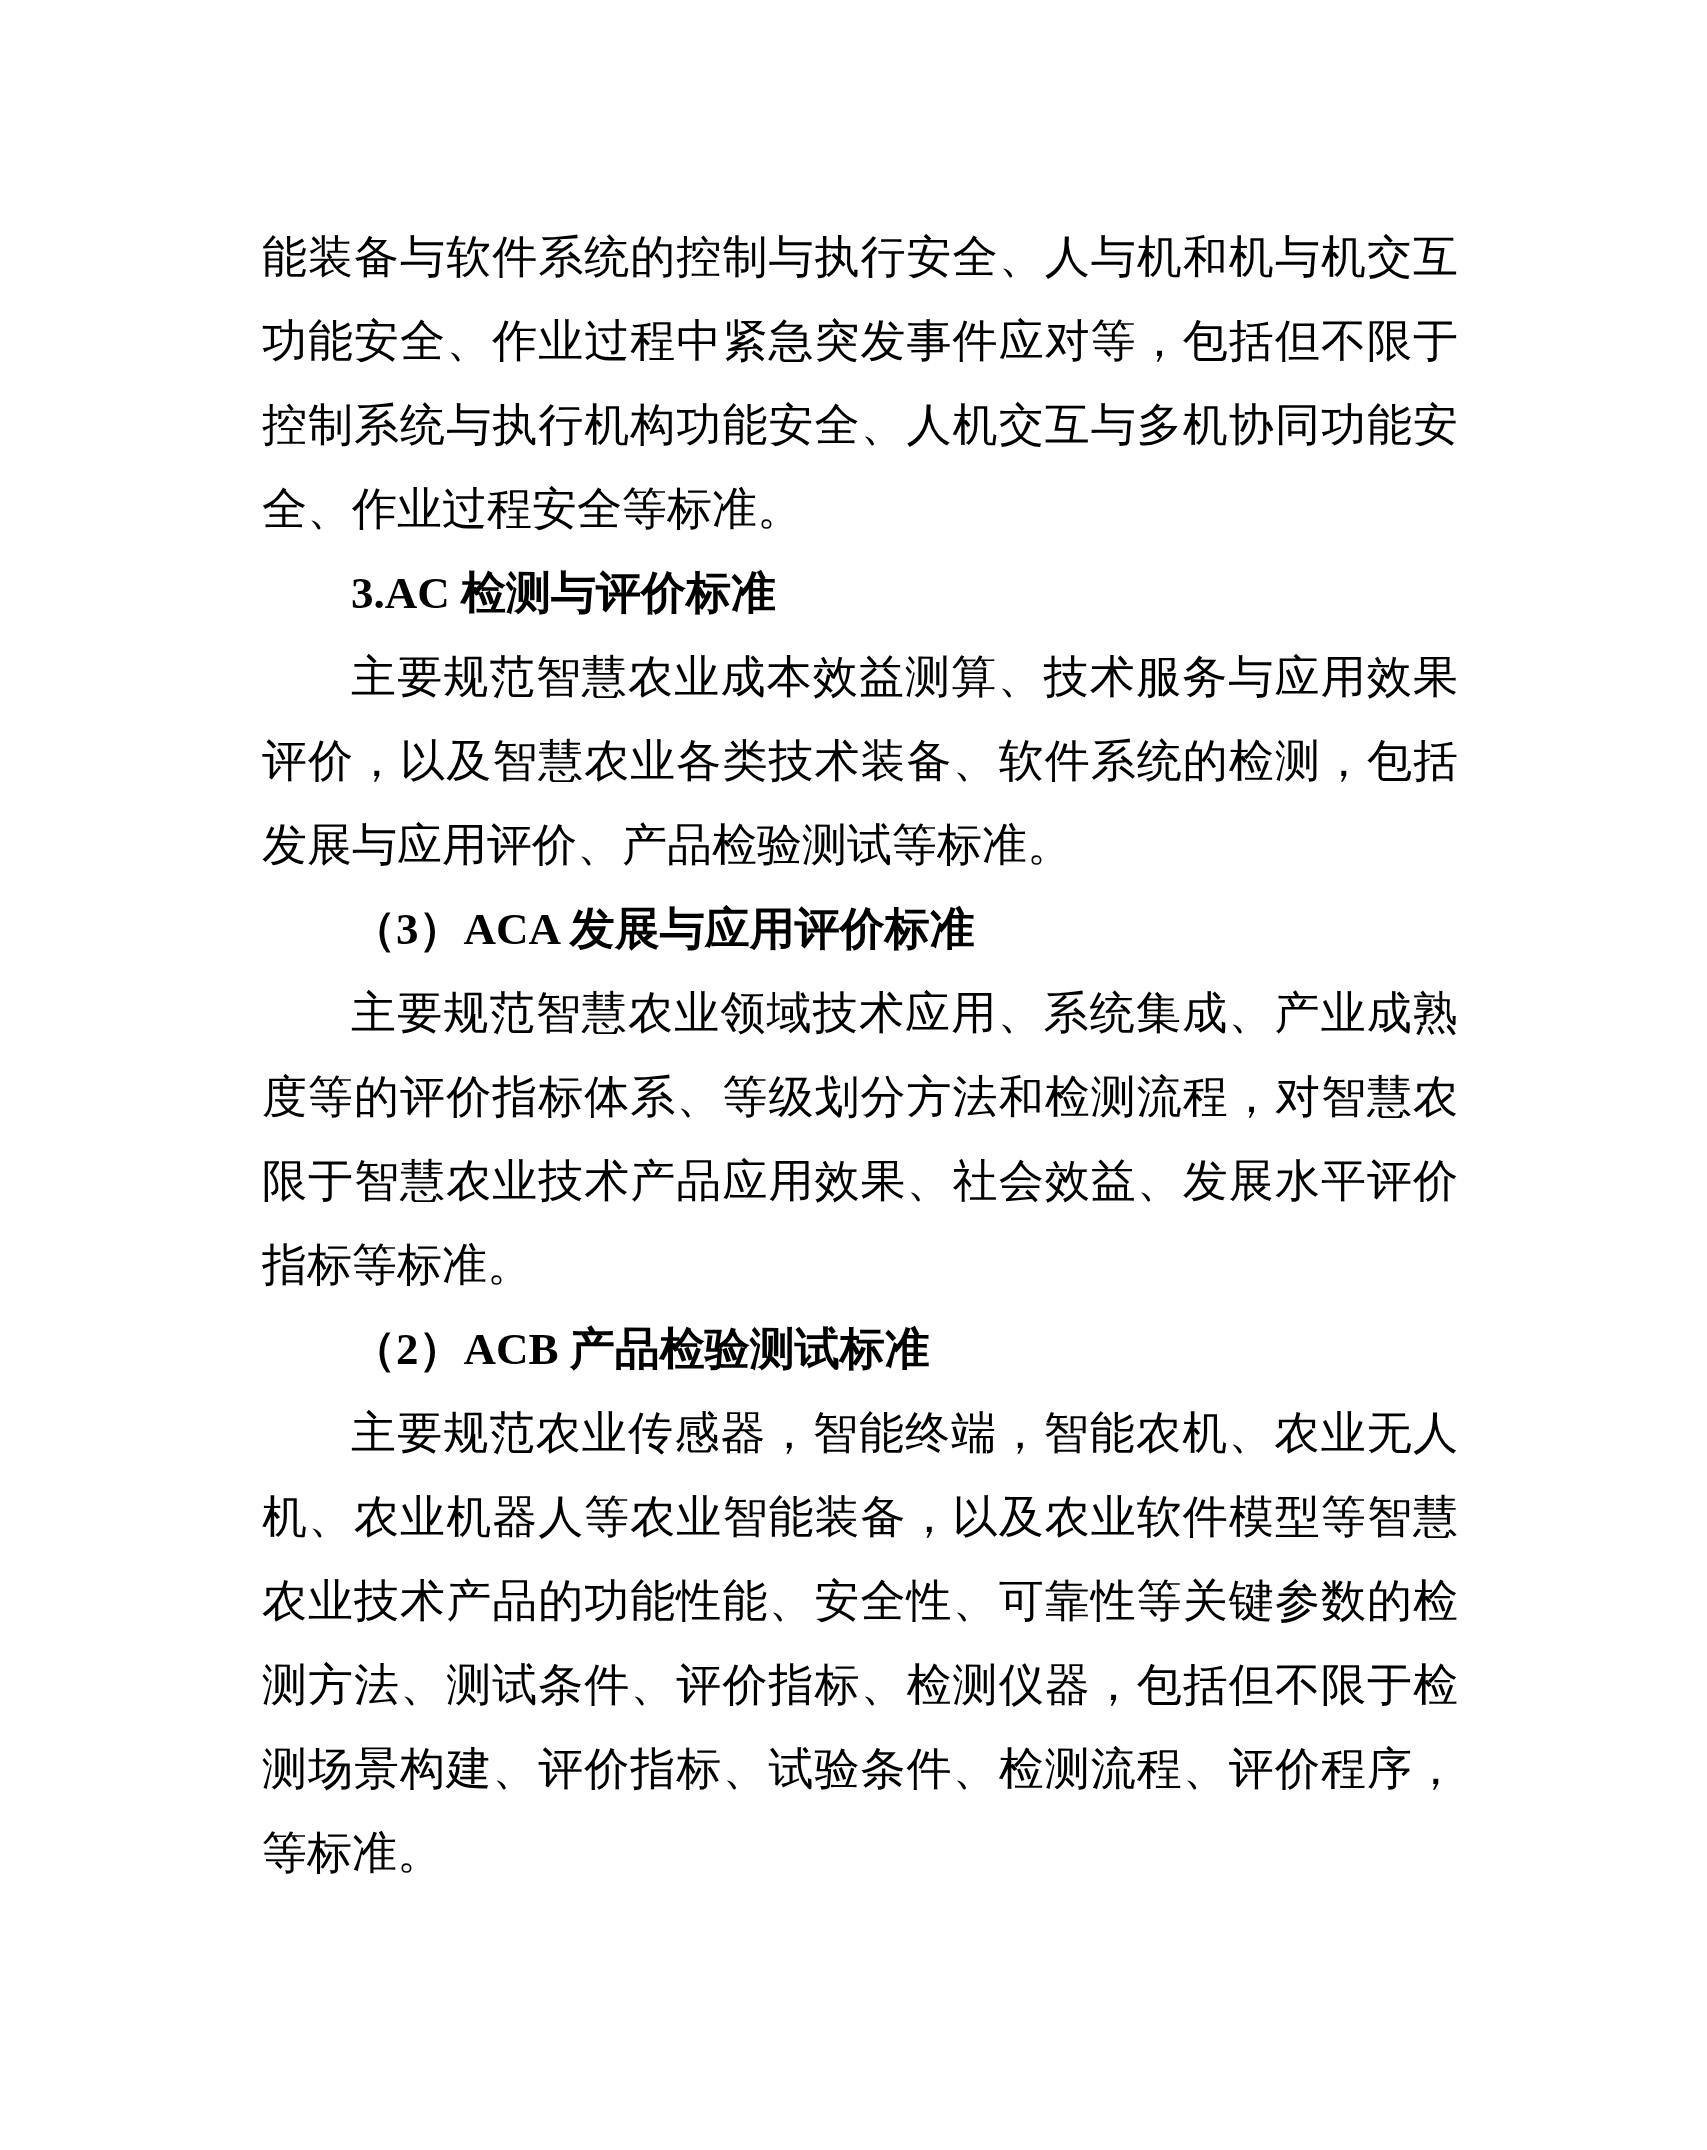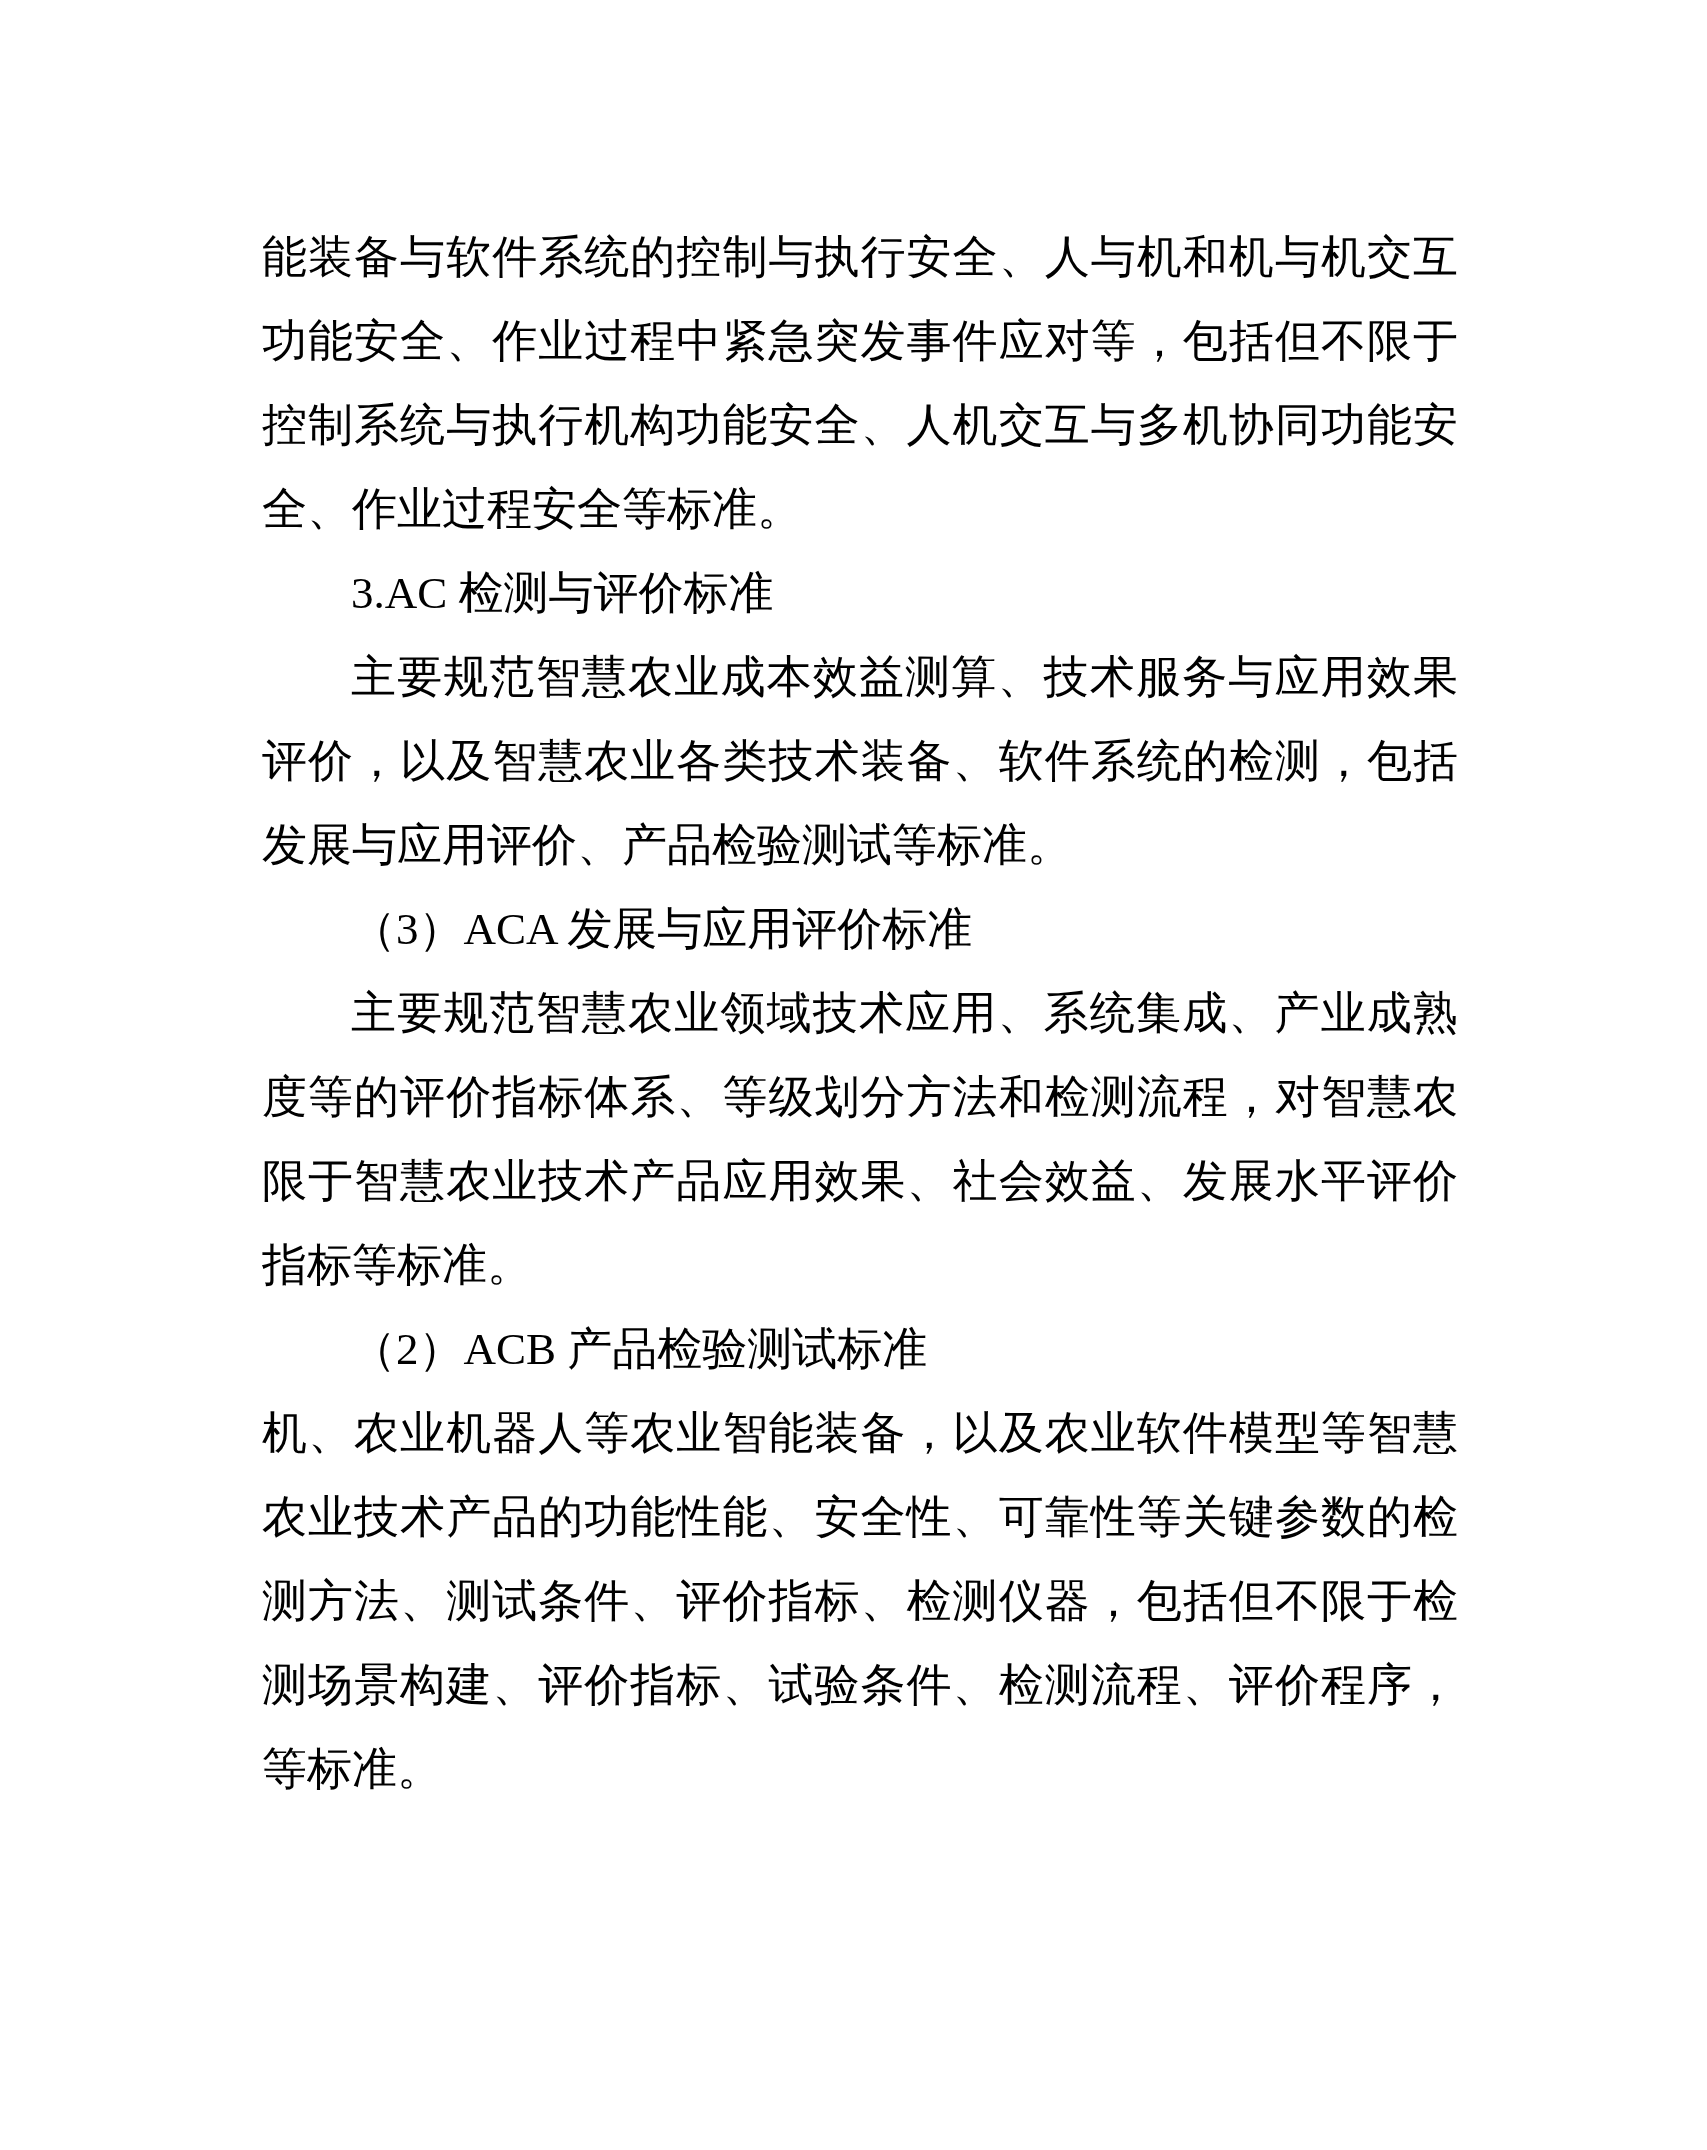--- a/index.html
+++ b/index.html
@@ -30,21 +30,21 @@
     overflow: visible;
   }
   .just {
     text-align: justify;
     text-align-last: justify;
   }
   .indent {
     padding-left: 89px;
   }
   .heading {
-    font-weight: normal;
+    font-weight: bold;
   }
 </style>
 </head>
 <body>
 
 <div class="page">
   <div class="content">
     <div class="line just">能装备与软件系统的控制与执行安全、人与机和机与机交互</div>
     <div class="line just">功能安全、作业过程中紧急突发事件应对等，包括但不限于</div>
     <div class="line just">控制系统与执行机构功能安全、人机交互与多机协同功能安</div>
@@ -52,20 +52,21 @@
     <div class="line heading indent">3.AC 检测与评价标准</div>
     <div class="line just indent">主要规范智慧农业成本效益测算、技术服务与应用效果</div>
     <div class="line just">评价，以及智慧农业各类技术装备、软件系统的检测，包括</div>
     <div class="line">发展与应用评价、产品检验测试等标准。</div>
     <div class="line heading indent">（3）ACA 发展与应用评价标准</div>
     <div class="line just indent">主要规范智慧农业领域技术应用、系统集成、产业成熟</div>
     <div class="line just">度等的评价指标体系、等级划分方法和检测流程，对智慧农</div>
     <div class="line just">限于智慧农业技术产品应用效果、社会效益、发展水平评价</div>
     <div class="line">指标等标准。</div>
     <div class="line heading indent">（2）ACB 产品检验测试标准</div>
+    <div class="line just indent">主要规范农业传感器，智能终端，智能农机、农业无人</div>
     <div class="line just">机、农业机器人等农业智能装备，以及农业软件模型等智慧</div>
     <div class="line just">农业技术产品的功能性能、安全性、可靠性等关键参数的检</div>
     <div class="line just">测方法、测试条件、评价指标、检测仪器，包括但不限于检</div>
     <div class="line just">测场景构建、评价指标、试验条件、检测流程、评价程序，</div>
     <div class="line">等标准。</div>
   </div>
 
 </div>
 
 

